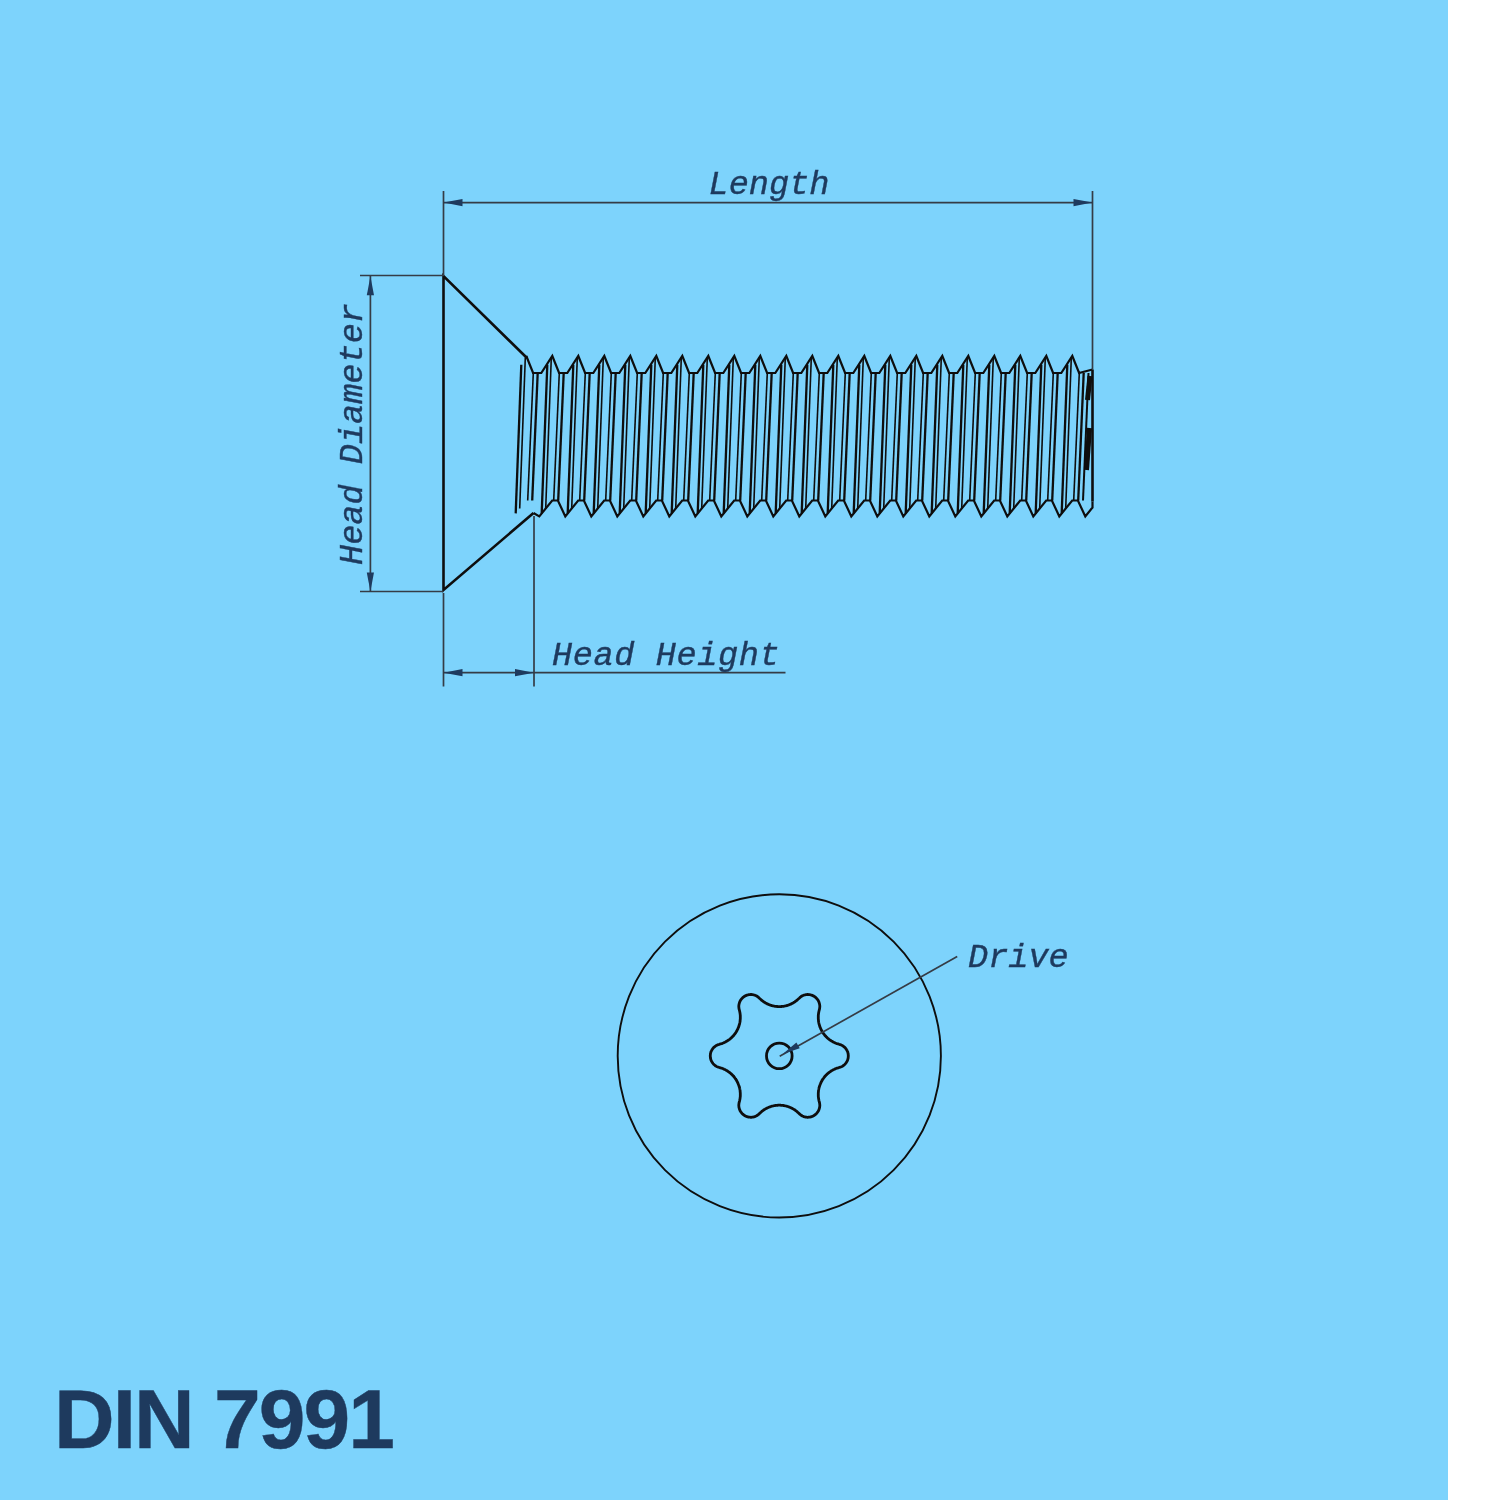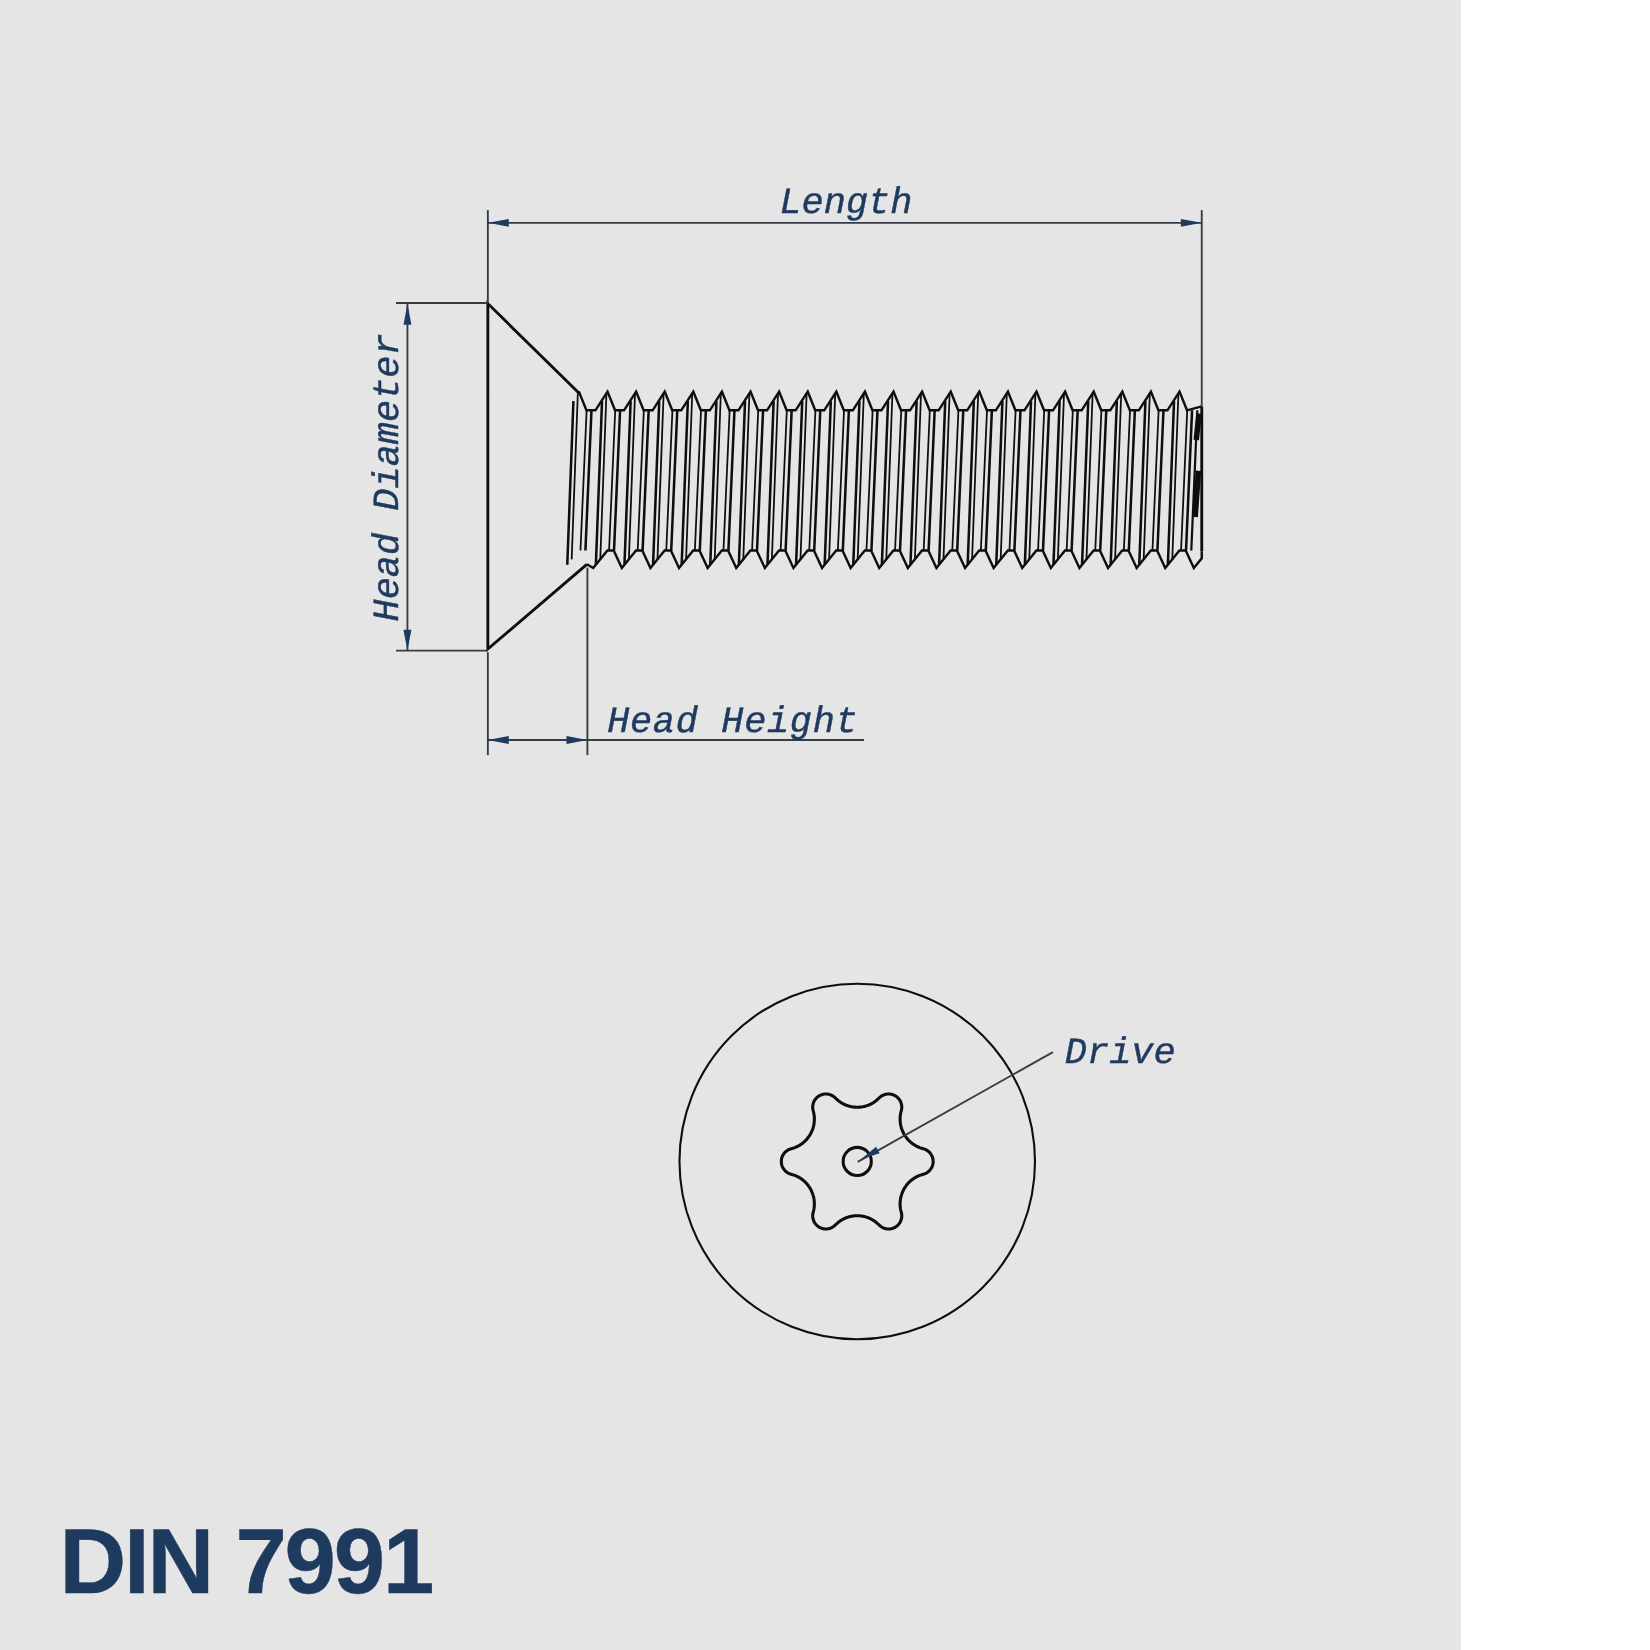--- a/index.html
+++ b/index.html
@@ -1,17 +1,17 @@
 <!DOCTYPE html>
 <html><head>
 <meta charset="utf-8">
 <title>DIN 7991</title>
 <style>
   html,body{margin:0;padding:0;background:#ffffff;}
-  .page{position:relative;width:1328px;height:1500px;background:#e5e5e5;overflow:hidden;}
+  .page{position:relative;width:1448px;height:1500px;background:#7dd3fc;overflow:hidden;}
 </style>
 </head>
 <body>
 <div class="page">
 <svg width="1500" height="1500" viewBox="0 0 1500 1500">
 <path d="M527.0,358.0 L443.5,276.0 L443.5,590.0 L533.5,513.0" stroke="#0e0e0e" stroke-width="2.6" fill="none" stroke-linejoin="miter"></path>
 <path d="M527.0,358.0 L526.3,356.0 L533.1,373.0 L541.3,373.0 L552.3,356.0 L559.1,373.0 L567.3,373.0 L578.3,356.0 L585.1,373.0 L593.3,373.0 L604.3,356.0 L611.1,373.0 L619.3,373.0 L630.3,356.0 L637.1,373.0 L645.3,373.0 L656.3,356.0 L663.1,373.0 L671.3,373.0 L682.3,356.0 L689.1,373.0 L697.3,373.0 L708.3,356.0 L715.1,373.0 L723.3,373.0 L734.3,356.0 L741.1,373.0 L749.3,373.0 L760.3,356.0 L767.1,373.0 L775.3,373.0 L786.3,356.0 L793.1,373.0 L801.3,373.0 L812.3,356.0 L819.1,373.0 L827.3,373.0 L838.3,356.0 L845.1,373.0 L853.3,373.0 L864.3,356.0 L871.1,373.0 L879.3,373.0 L890.3,356.0 L897.1,373.0 L905.3,373.0 L916.3,356.0 L923.1,373.0 L931.3,373.0 L942.3,356.0 L949.1,373.0 L957.3,373.0 L968.3,356.0 L975.1,373.0 L983.3,373.0 L994.3,356.0 L1001.1,373.0 L1009.3,373.0 L1020.3,356.0 L1027.1,373.0 L1035.3,373.0 L1046.3,356.0 L1053.1,373.0 L1061.3,373.0 L1072.3,356.0 L1079.1,373.0 L1092.5,369.5" stroke="#0e0e0e" stroke-width="2.2" fill="none" stroke-linejoin="miter"></path>
 <path d="M533.5,513.0 L539.3,516.4 L552.2,500.5 L557.9,500.5 L565.3,516.4 L578.2,500.5 L583.9,500.5 L591.3,516.4 L604.2,500.5 L609.9,500.5 L617.3,516.4 L630.2,500.5 L635.9,500.5 L643.3,516.4 L656.2,500.5 L661.9,500.5 L669.3,516.4 L682.2,500.5 L687.9,500.5 L695.3,516.4 L708.2,500.5 L713.9,500.5 L721.3,516.4 L734.2,500.5 L739.9,500.5 L747.3,516.4 L760.2,500.5 L765.9,500.5 L773.3,516.4 L786.2,500.5 L791.9,500.5 L799.3,516.4 L812.2,500.5 L817.9,500.5 L825.3,516.4 L838.2,500.5 L843.9,500.5 L851.3,516.4 L864.2,500.5 L869.9,500.5 L877.3,516.4 L890.2,500.5 L895.9,500.5 L903.3,516.4 L916.2,500.5 L921.9,500.5 L929.3,516.4 L942.2,500.5 L947.9,500.5 L955.3,516.4 L968.2,500.5 L973.9,500.5 L981.3,516.4 L994.2,500.5 L999.9,500.5 L1007.3,516.4 L1020.2,500.5 L1025.9,500.5 L1033.3,516.4 L1046.2,500.5 L1051.9,500.5 L1059.3,516.4 L1072.2,500.5 L1077.9,500.5 L1085.3,516.4 L1092.5,507.5 L1092.5,501.5" stroke="#0e0e0e" stroke-width="2.2" fill="none" stroke-linejoin="miter"></path>
 <line x1="1092.5" y1="369.5" x2="1092.5" y2="501.5" stroke="#0e0e0e" stroke-width="2.6" stroke-linecap="butt"></line>
 <line x1="521.3" y1="364.7" x2="515.7" y2="513.4" stroke="#0e0e0e" stroke-width="2.3" stroke-linecap="butt"></line>

